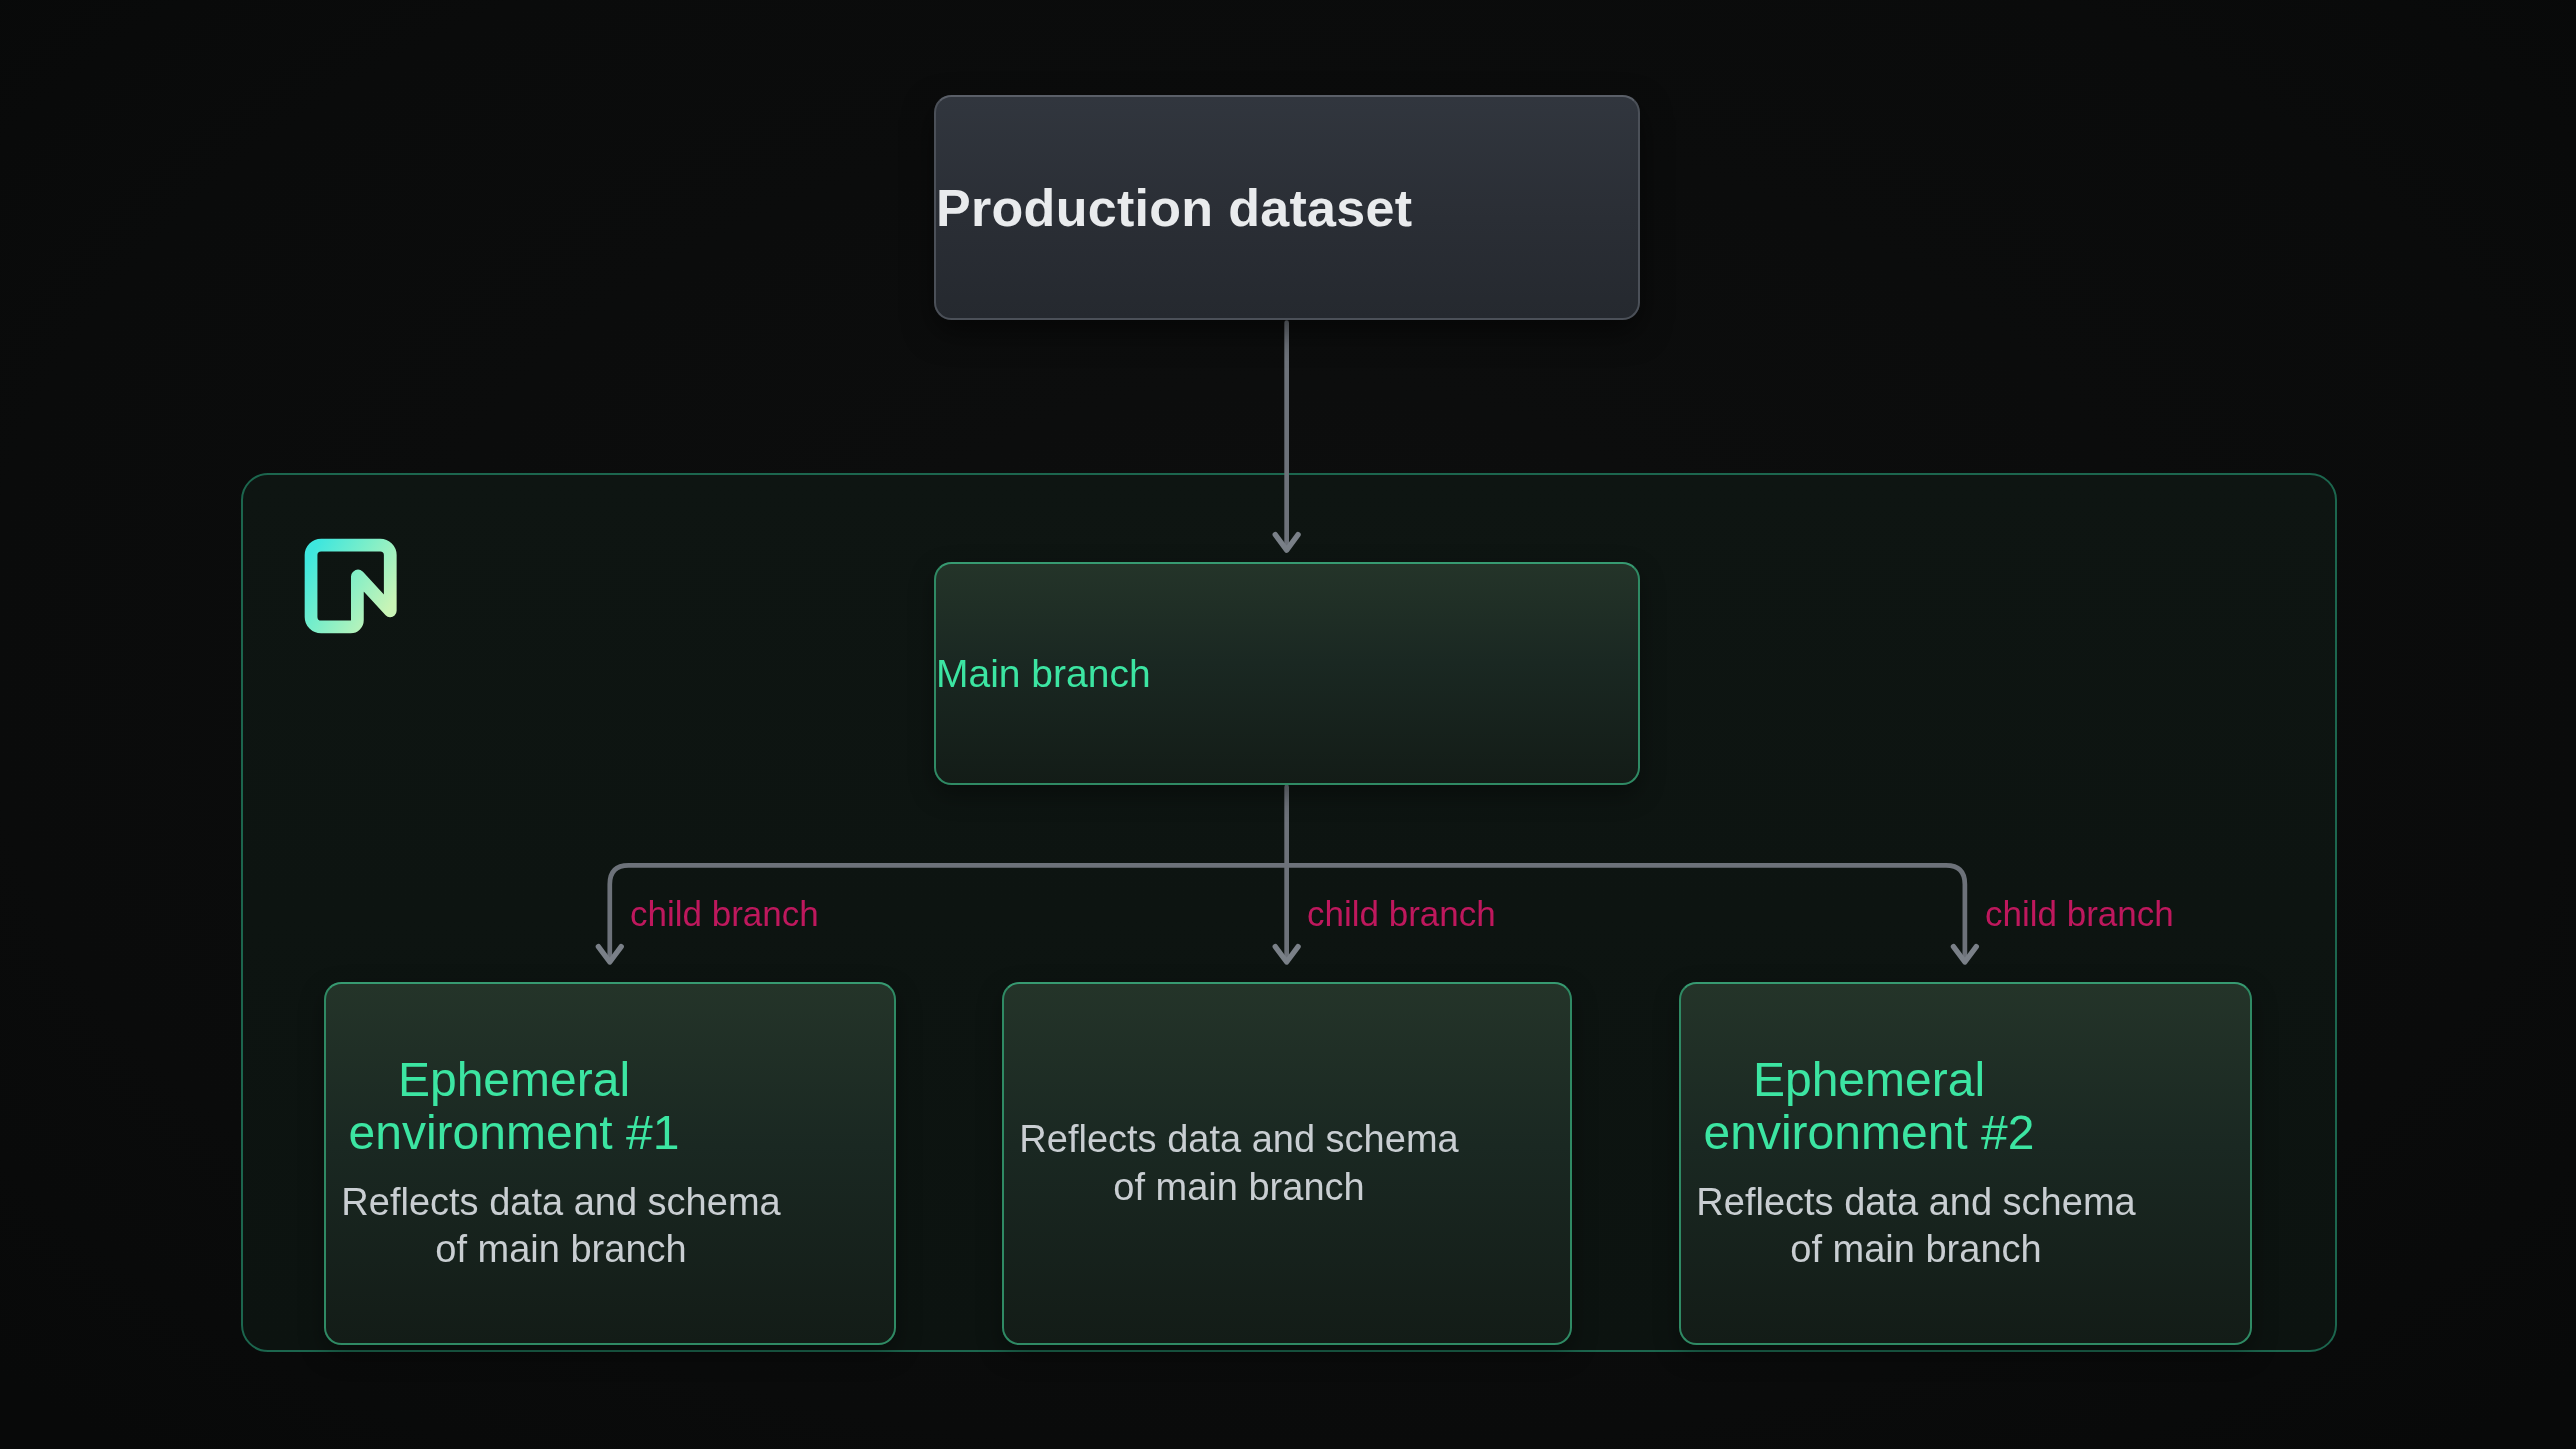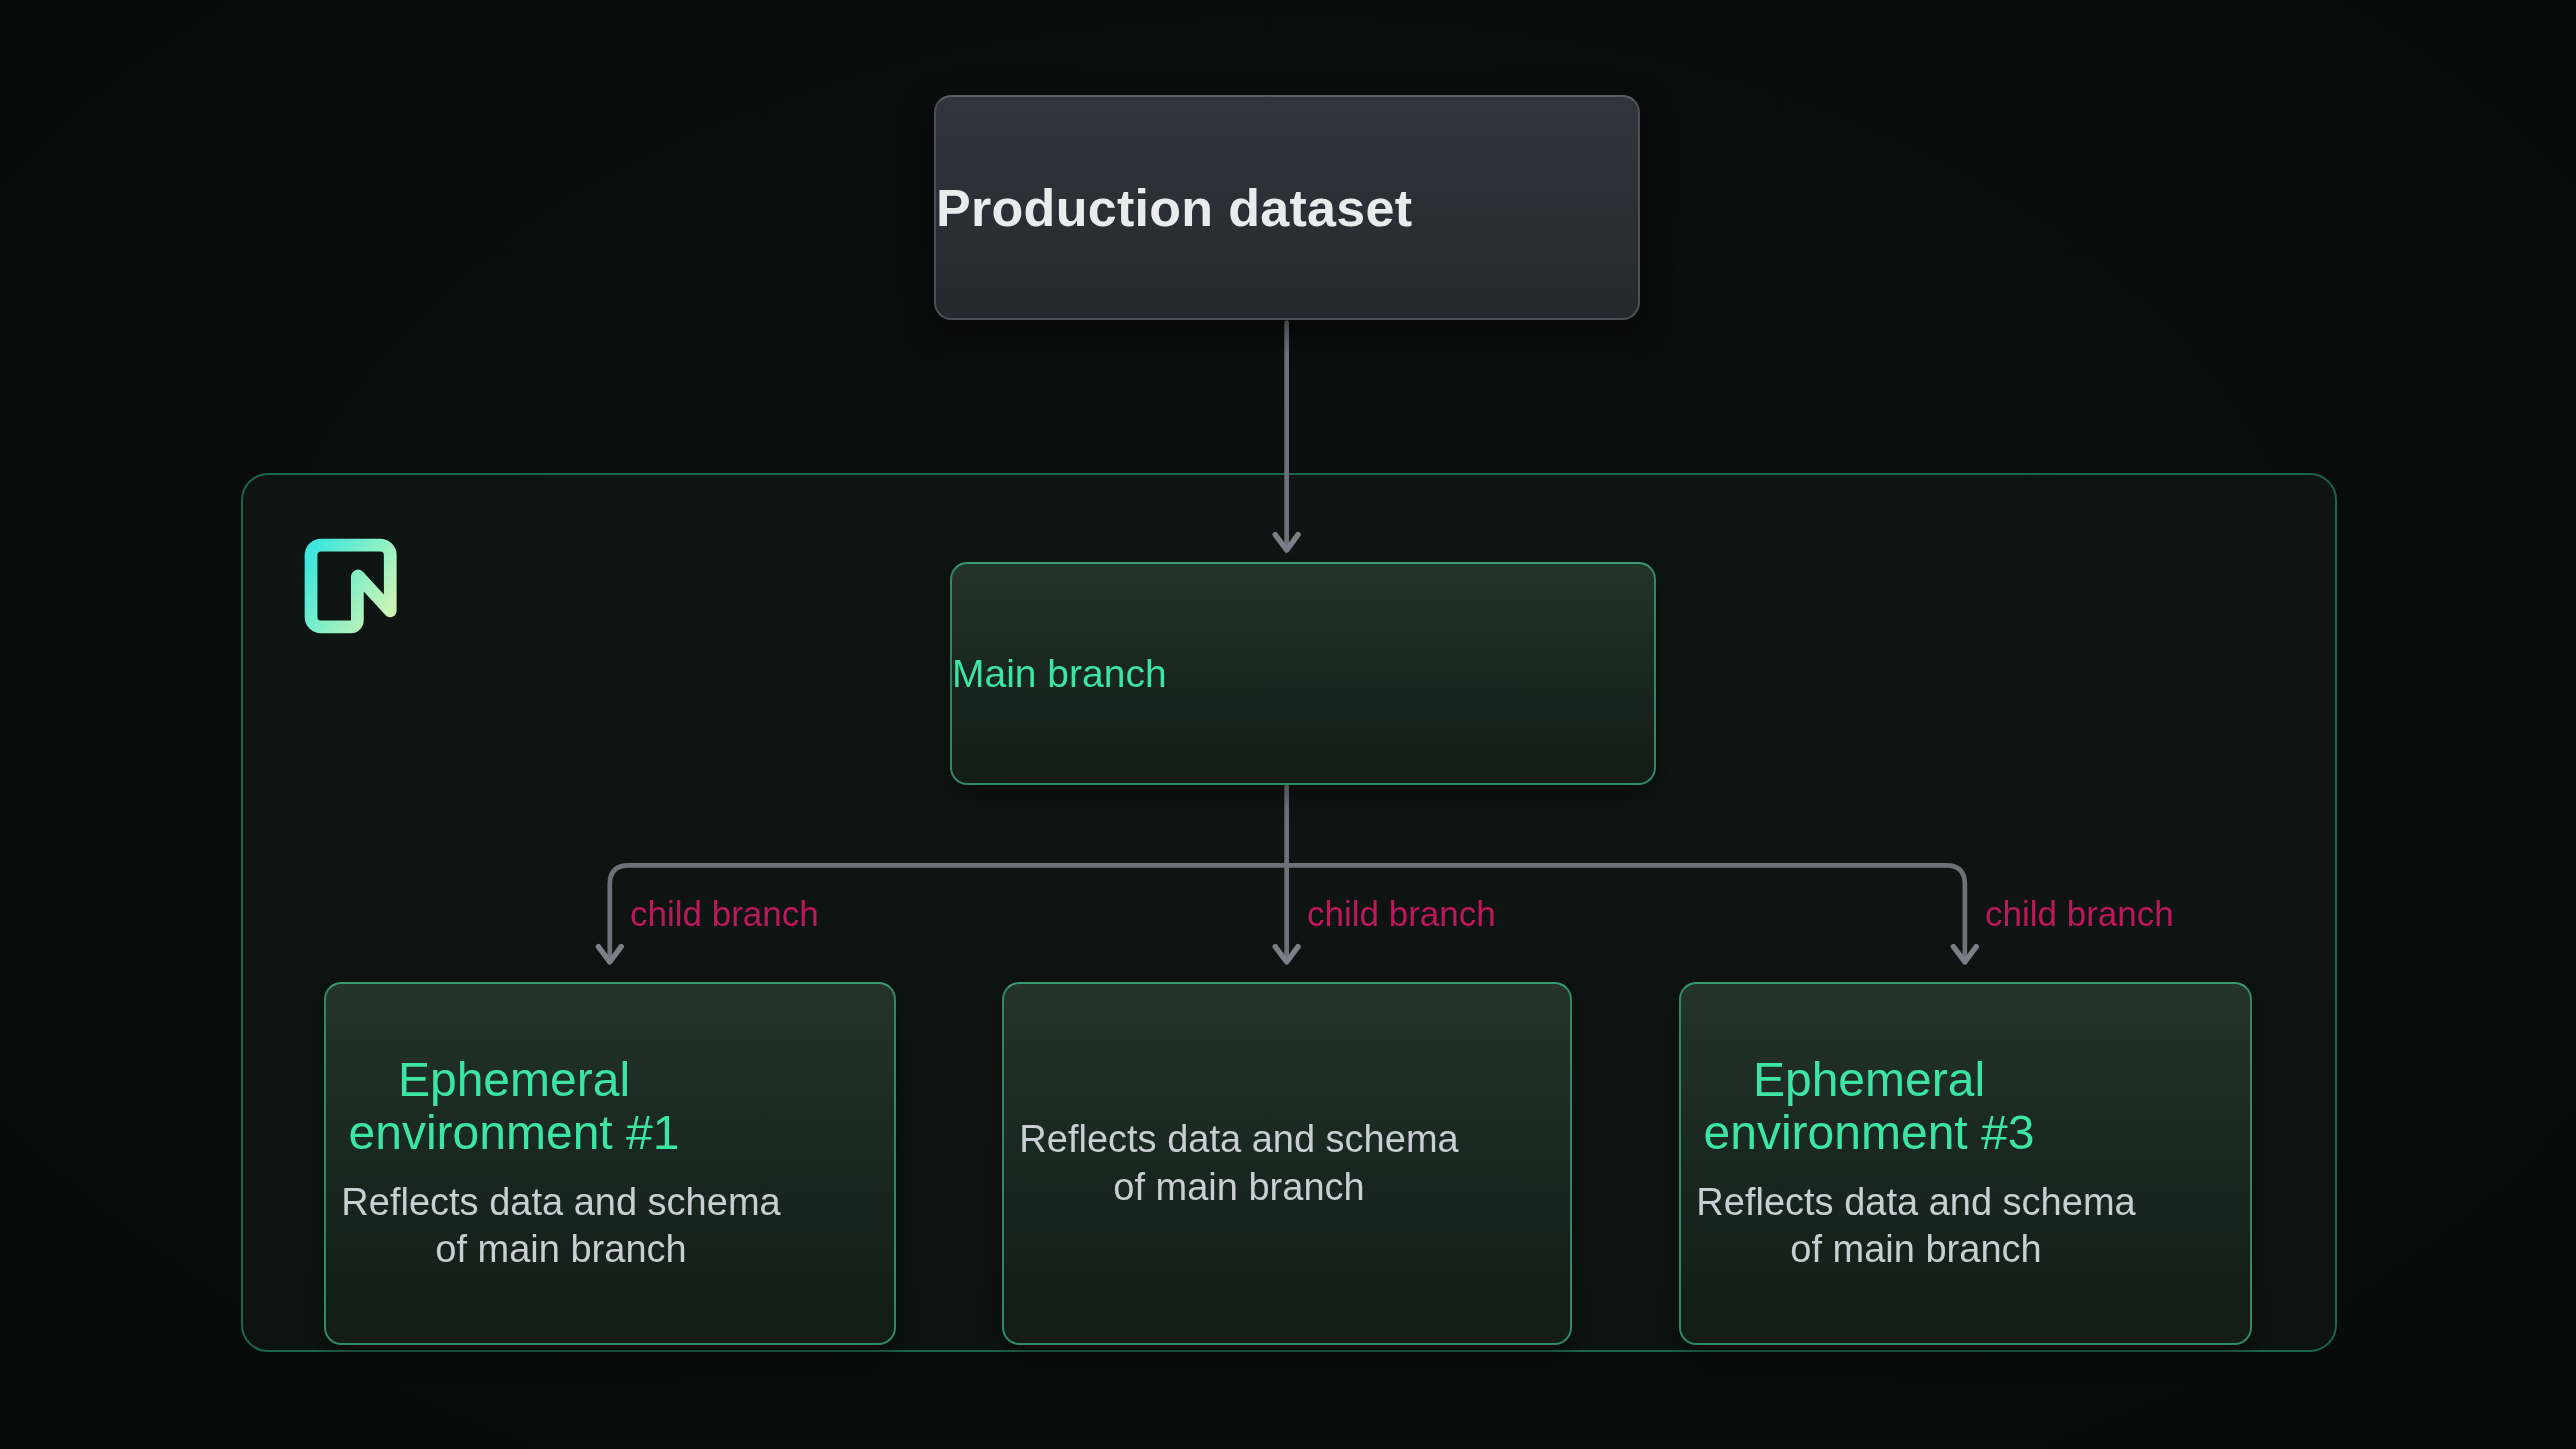--- a/index.html
+++ b/index.html
@@ -28,21 +28,21 @@
     background:linear-gradient(180deg,#31363e 0%,#2a2e35 55%,#25292f 100%);
     border:2px solid #4b5058;border-top-color:#5a5f68;
     box-shadow:0 12px 29.5px rgba(0,0,0,0.5);
   }
   .production-title{font-size:52px;font-weight:700;color:#e9ebed;letter-spacing:0.3px;}
   .green-node{
     background:linear-gradient(180deg,#243429 0%,#1a2822 45%,#131c17 100%);
     border:2px solid #2f8a64;border-top-color:#379a71;
     box-shadow:0 9.4px 24px rgba(0,0,0,0.35);
   }
-  .main-branch{left:934px;top:562px;width:706px;height:223px;gap:8px;margin-left:16px;}
+  .main-branch{left:934px;top:562px;width:706px;height:223px;gap:8px;}
   .g-title{font-size:39px;font-weight:500;color:#3ce5a2;}
   .env .g-title{font-size:48px;line-height:1.1;max-width:376px;}
   .subtitle{font-size:38px;line-height:1.24;color:#c9ced2;font-weight:400;}
   .main-branch .subtitle{max-width:631px;}
   .env .subtitle{max-width:470px;}
   .env{top:982px;height:363px;gap:19px;}
   .env1{left:324px;width:572px;}
   .env2{left:1002px;width:570px;}
   .env3{left:1679px;width:573px;}
   .branch-label{
@@ -95,16 +95,16 @@
 <div class="branch-label bl3">child branch</div>
 
 <div class="node green-node env env1">
   <div class="g-title">Ephemeral environment #1</div>
   <div class="subtitle">Reflects data and schema of main branch</div>
 </div>
 <div class="node green-node env env2">
   <div class="subtitle">Reflects data and schema of main branch</div>
 </div>
 <div class="node green-node env env3">
-  <div class="g-title">Ephemeral environment #3</div>
+  <div class="g-title">Ephemeral environment #2</div>
   <div class="subtitle">Reflects data and schema of main branch</div>
 </div>
 
 
 </body></html>

